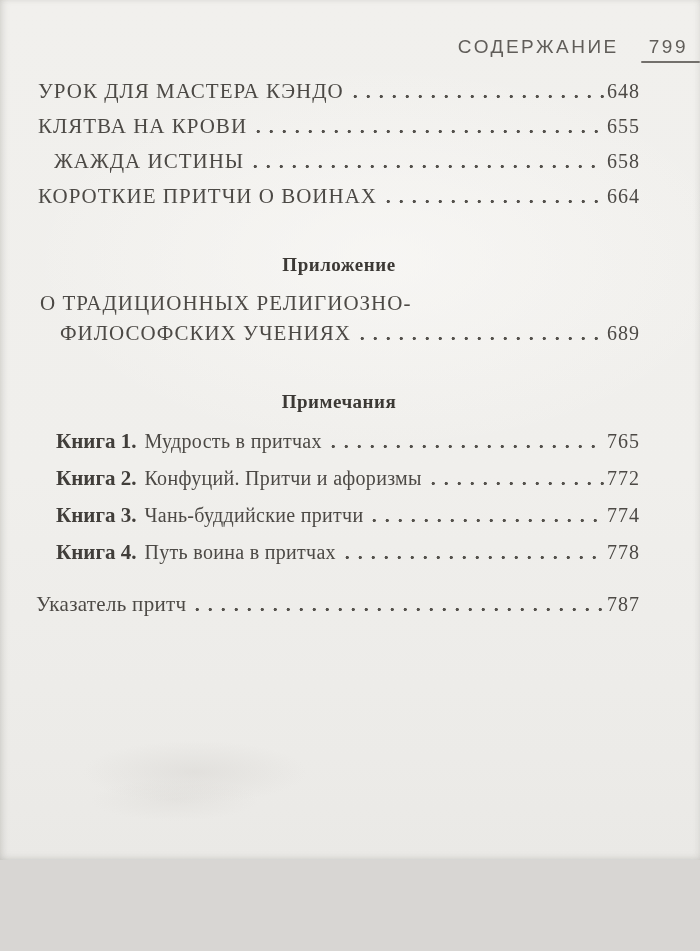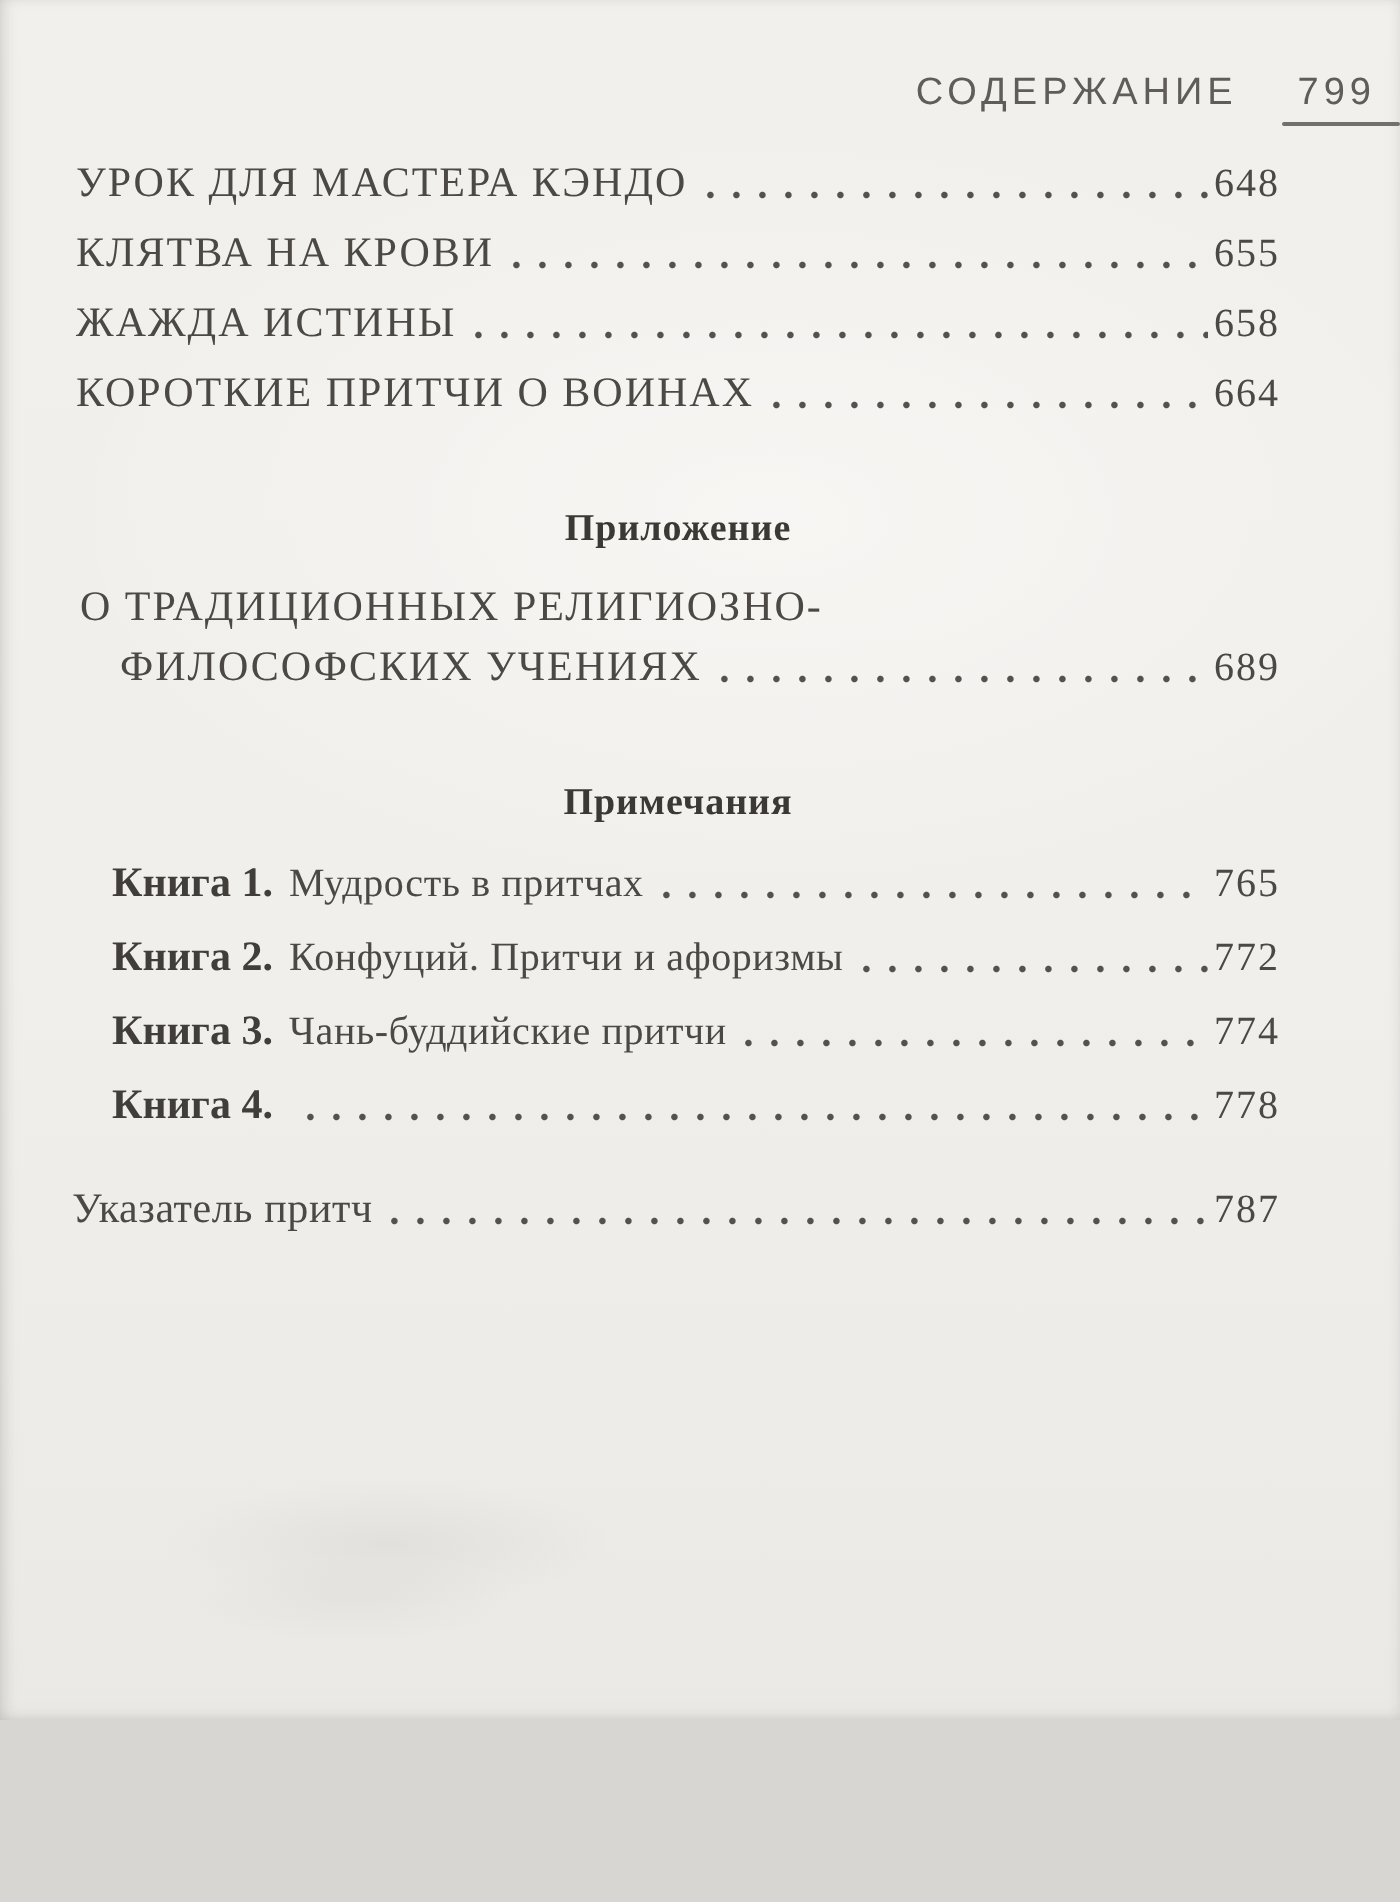--- a/index.html
+++ b/index.html
@@ -150,21 +150,21 @@
   <div class="row" style="top:79px;">
     <span class="caps">УРОК ДЛЯ МАСТЕРА КЭНДО</span>
     <span class="leader"></span>
     <span class="pagenum">648</span>
   </div>
   <div class="row" style="top:114px;">
     <span class="caps">КЛЯТВА НА КРОВИ</span>
     <span class="leader"></span>
     <span class="pagenum">655</span>
   </div>
-  <div class="row" style="top:149px;">
+  <div class="row" style="top:149px;margin-left:16px;">
     <span class="caps">ЖАЖДА ИСТИНЫ</span>
     <span class="leader"></span>
     <span class="pagenum">658</span>
   </div>
   <div class="row" style="top:184px;">
     <span class="caps">КОРОТКИЕ ПРИТЧИ О ВОИНАХ</span>
     <span class="leader"></span>
     <span class="pagenum">664</span>
   </div>
 
@@ -191,20 +191,21 @@
     <span class="pagenum">772</span>
   </div>
   <div class="row" style="top:503px; left:36px;">
     <span class="book-label">Книга 3.</span>
     <span class="book-title">Чань-буддийские притчи</span>
     <span class="leader"></span>
     <span class="pagenum">774</span>
   </div>
   <div class="row" style="top:540px; left:36px;">
     <span class="book-label">Книга 4.</span>
+    <span class="book-title">Путь воина в притчах</span>
     <span class="leader"></span>
     <span class="pagenum">778</span>
   </div>
 
   <div class="row" style="top:592px; left:36px;">
     <span class="book-title" style="font-size:21px;">Указатель притч</span>
     <span class="leader"></span>
     <span class="pagenum">787</span>
   </div>
 

